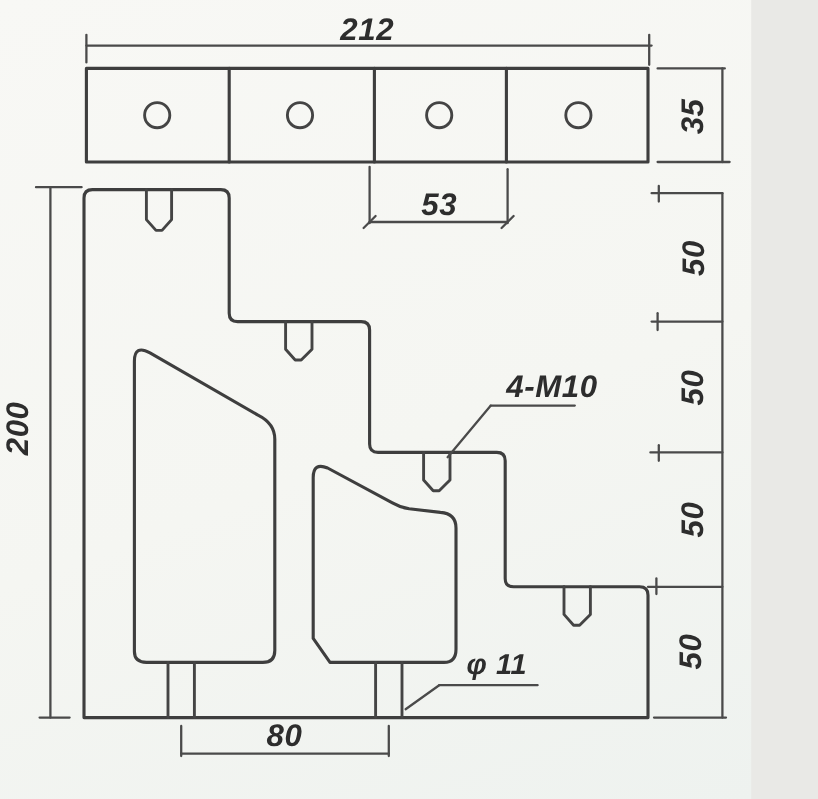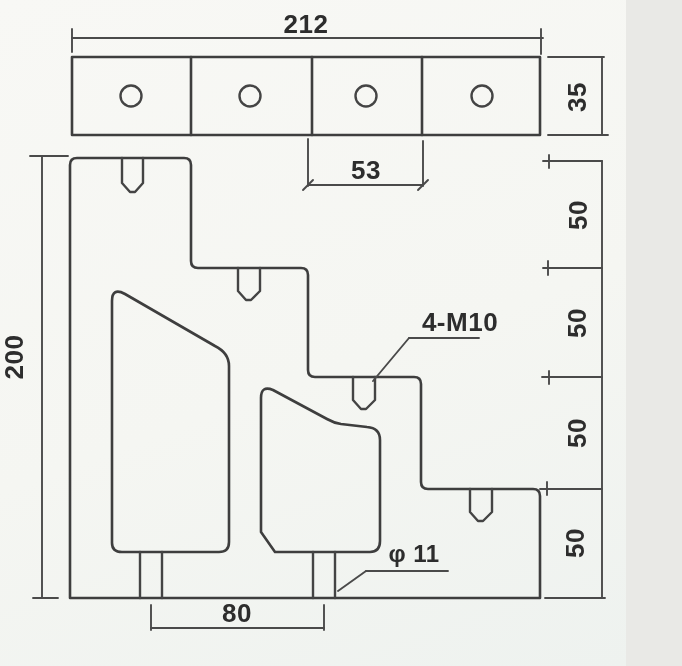--- a/index.html
+++ b/index.html
@@ -2,20 +2,21 @@
 <html><head>
 <meta charset="utf-8">
 <style>
   html,body { margin:0; padding:0; background:#e9e9e6; }
   .canvas {
     position:relative;
     width:626px; height:666px;
     background:linear-gradient(160deg,#f8f8f5 0%, #f5f6f2 55%, #eef2ef 100%);
     overflow:hidden;
     font-family:"Liberation Sans", sans-serif;
+    font-style:italic;
   }
   svg { display:block; }
   .ol  { fill:none; stroke:#3e3e3e; stroke-width:2.6; stroke-linejoin:round; stroke-linecap:round; }
   .hl  { fill:none; stroke:#444;    stroke-width:2.4; stroke-linejoin:round; stroke-linecap:round; }
   .dl  { fill:none; stroke:#4a4a4a; stroke-width:1.9; stroke-linecap:round; }
   .dim {
     font-family:"Liberation Sans", sans-serif;
     font-size:26px; font-weight:700; fill:#2d2d2d; letter-spacing:0.5px;
   }
 </style>

